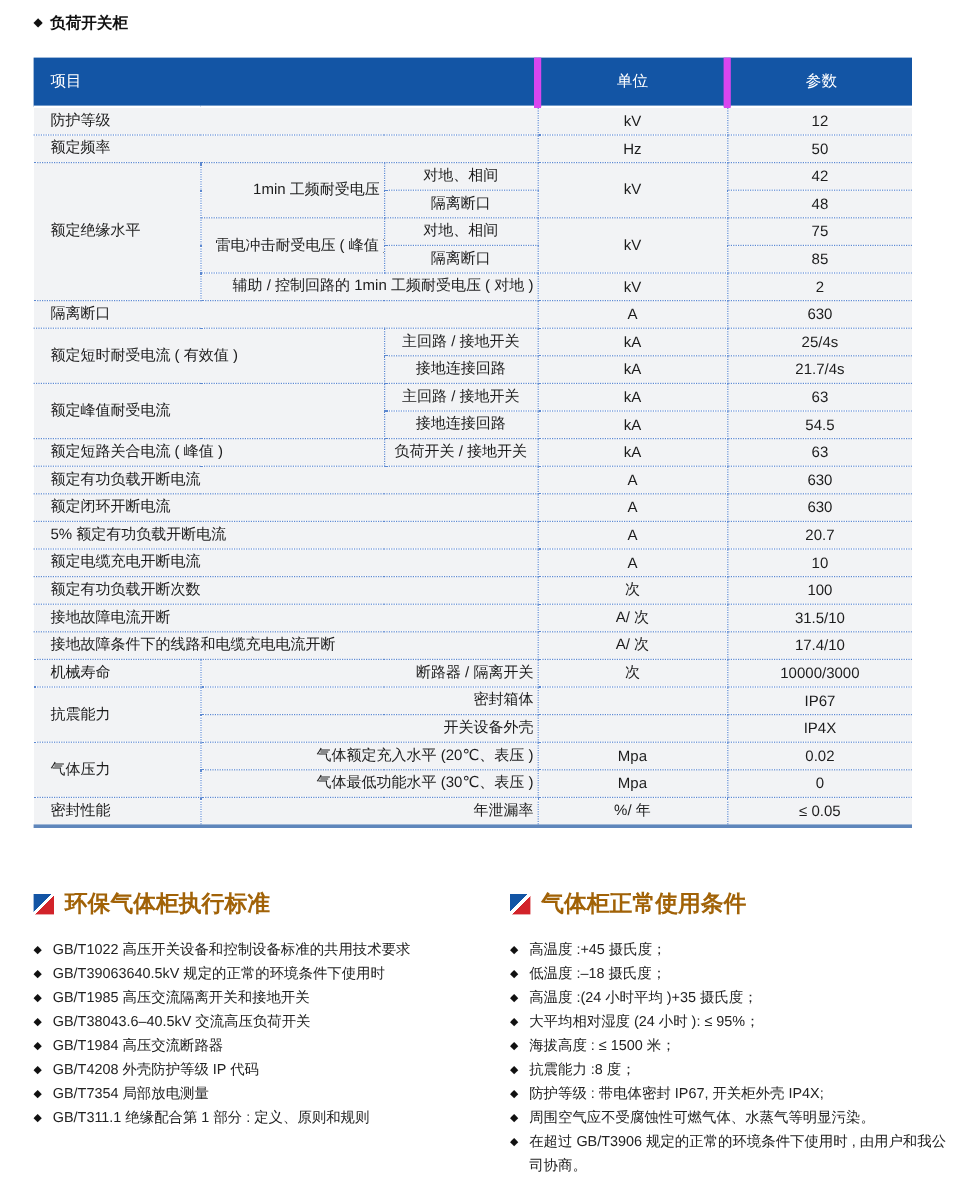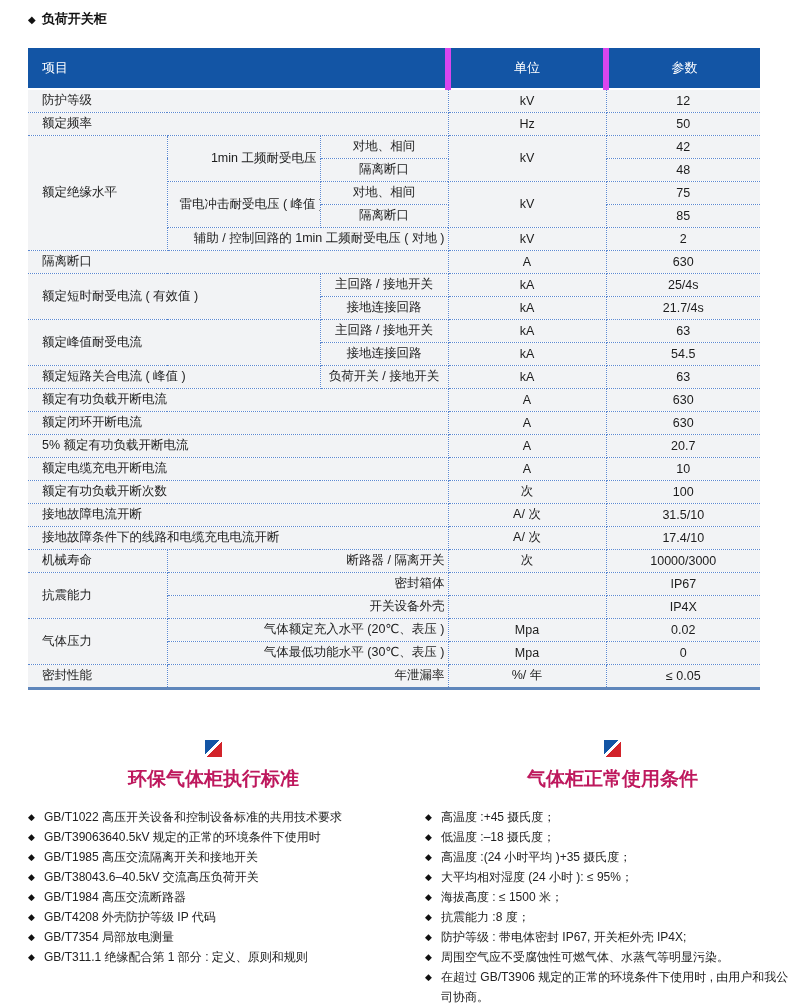--- a/index.html
+++ b/index.html
@@ -42,23 +42,22 @@
   table.spec tr.first-row td { border-top:2px solid #ffffff; }
   table.spec td.c-item { text-align:left; padding-left:14px; }
   table.spec td.c-sub  { text-align:right; padding-left:12px; }
 
   .sections { display:flex; margin:50px 0 0 28px; }
   .section { }
   .section-left  { width:372px; }
   .section-right { width:376px; margin-left:26px; }
   .section-title {
     display:flex; align-items:center; gap:9px;
-    font-size:19px; font-weight:bold; color:#be185d;
+    font-size:19px; font-weight:bold; color:#a16207;
     margin-bottom:15px;
-    flex-direction:column;
   }
   .corner-icon {
     width:17px; height:17px; flex:0 0 17px;
     background:linear-gradient(135deg,#1355a5 0 44%,#ffffff 44% 54%,#d2232a 54% 100%);
   }
   ul.bullet-list { list-style:none; }
   ul.bullet-list li {
     display:flex; align-items:flex-start;
     font-size:12px; line-height:20px; color:#222;
   }

